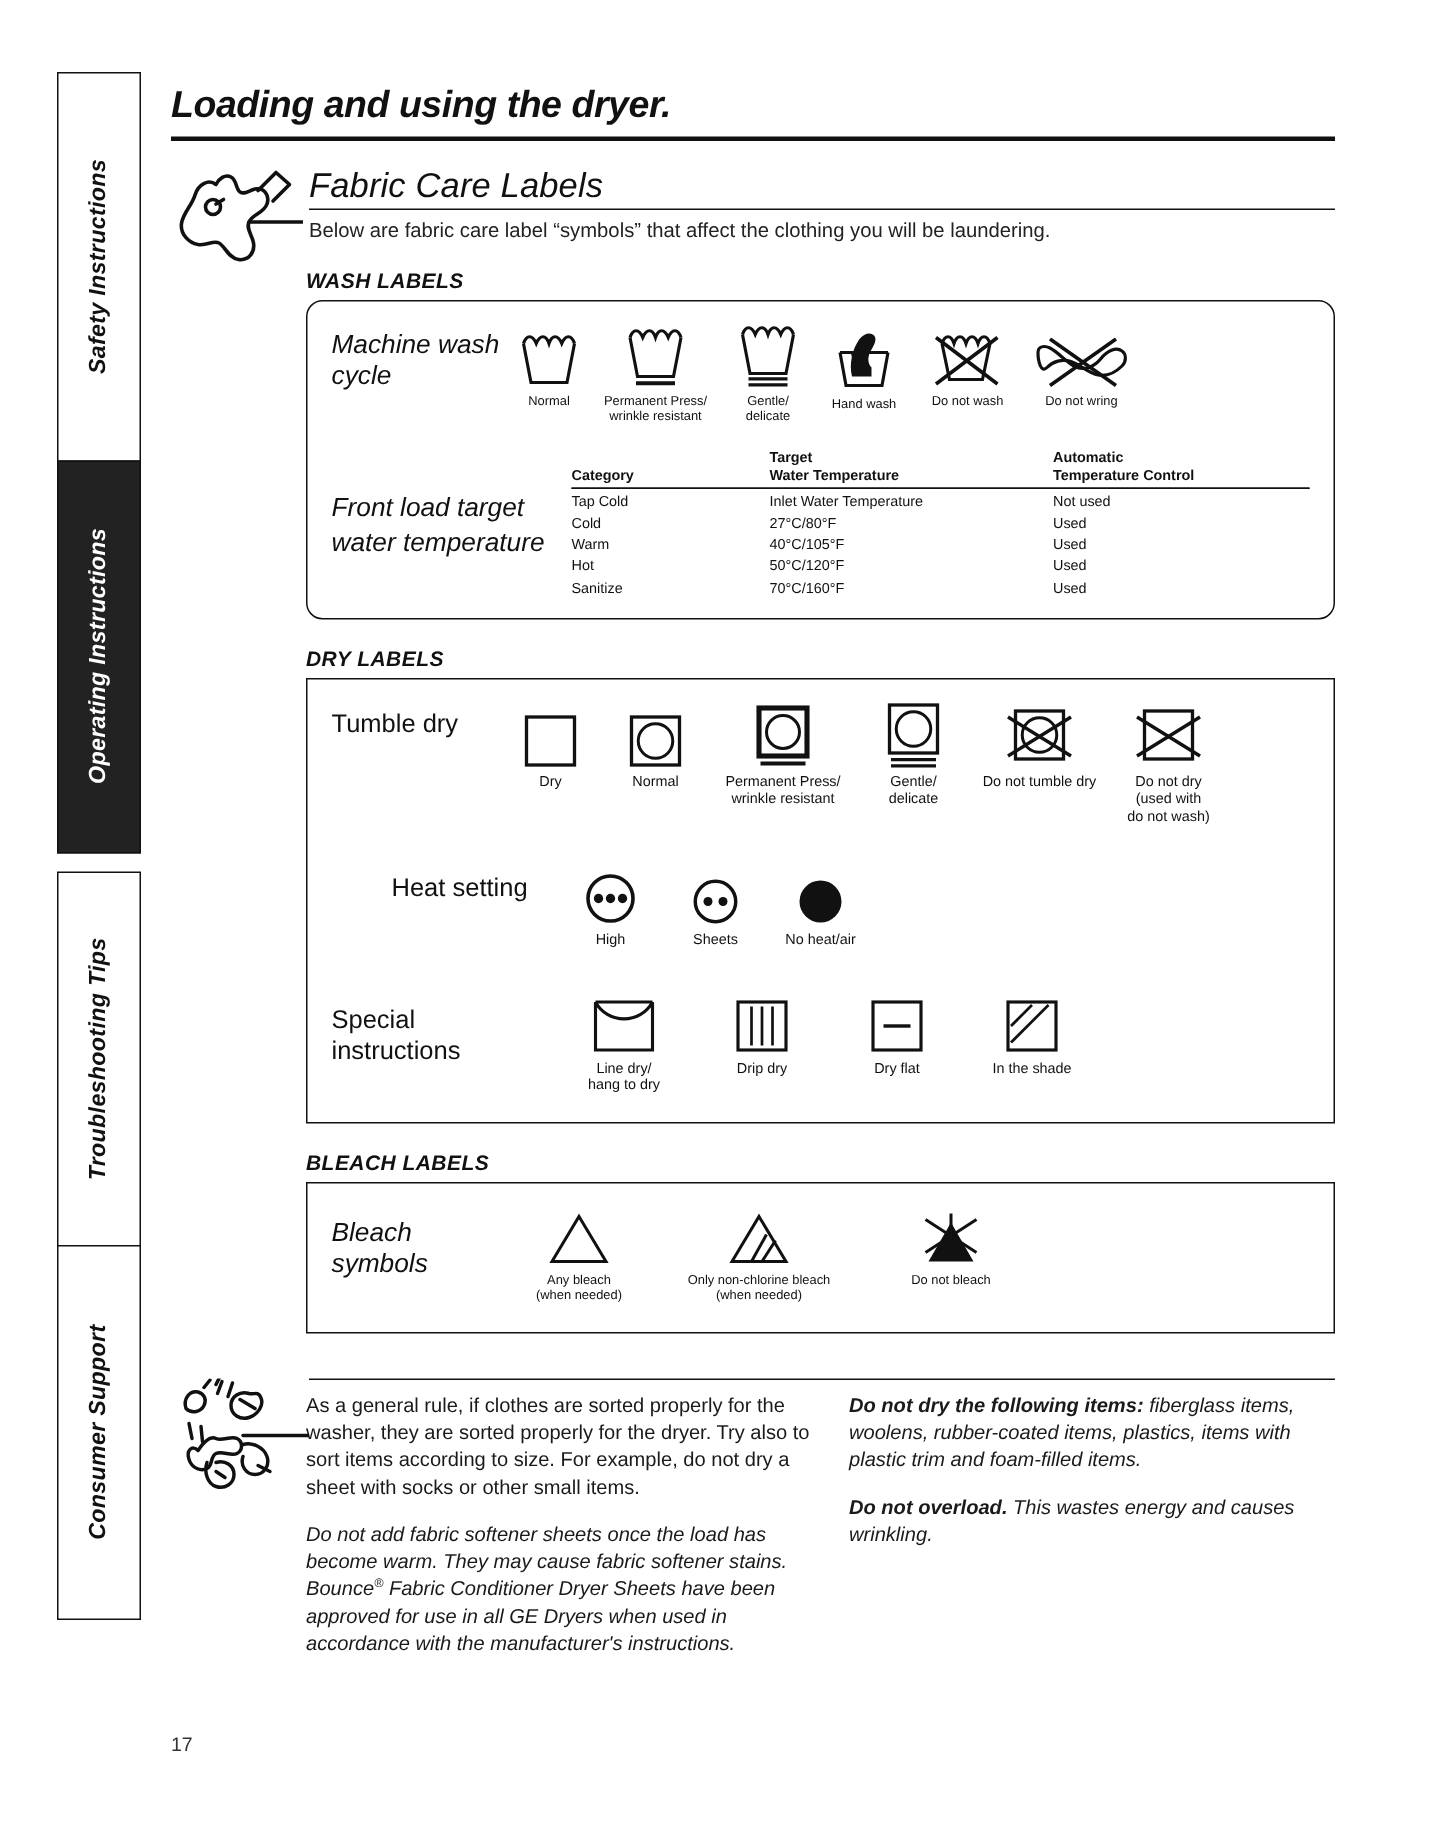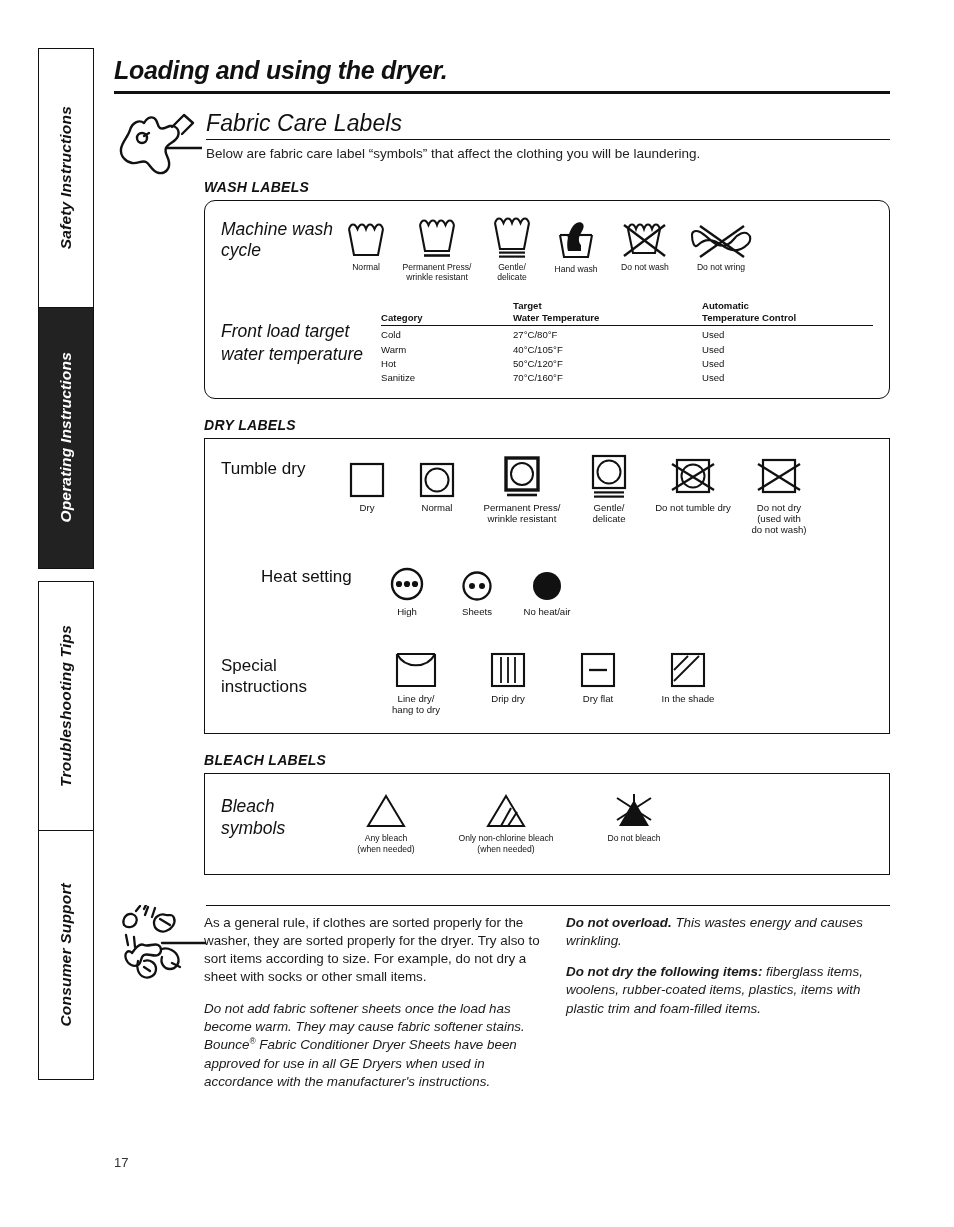--- a/index.html
+++ b/index.html
@@ -378,20 +378,25 @@
         <thead>
           <tr>
             <th style="width:120px">Category</th>
             <th style="width:186px">Target
 Water Temperature</th>
             <th style="width:164px">Automatic
 Temperature Control</th>
           </tr>
         </thead>
         <tbody>
+          <tr>
+            <td>Tap Cold</td>
+            <td>Inlet Water Temperature</td>
+            <td>Not used</td>
+          </tr>
           <tr>
             <td>Cold</td>
             <td>27°C/80°F</td>
             <td>Used</td>
           </tr>
           <tr>
             <td>Warm</td>
             <td>40°C/105°F</td>
             <td>Used</td>
           </tr>
@@ -667,20 +672,20 @@
     </svg>
     <hr class="rule-thin">
   </div>
 
   <div class="cols">
     <div class="col-l">
       <p class="p-reg">As a general rule, if clothes are sorted properly for the washer, they are sorted properly for the dryer. Try also to sort items according to size. For example, do not dry a sheet with socks or other small items.</p>
       <p class="p-ital"><span>Do not add fabric softener sheets once the load has become warm. They may cause fabric softener stains. Bounce</span><sup>®</sup><span> Fabric Conditioner Dryer Sheets have been approved for use in all GE Dryers when used in accordance with the manufacturer's instructions.</span></p>
     </div>
     <div class="col-r">
+      <p class="p-ital"><b>Do not dry the following items:</b><span> fiberglass items, woolens, rubber-coated items, plastics, items with plastic trim and foam-filled items.</span></p>
       <p class="p-ital"><b>Do not overload.</b><span> This wastes energy and causes wrinkling.</span></p>
-      <p class="p-ital"><b>Do not dry the following items:</b><span> fiberglass items, woolens, rubber-coated items, plastics, items with plastic trim and foam-filled items.</span></p>
     </div>
   </div>
 
 </div>
 
 <div class="page-num">17</div>
 
 </body></html>

